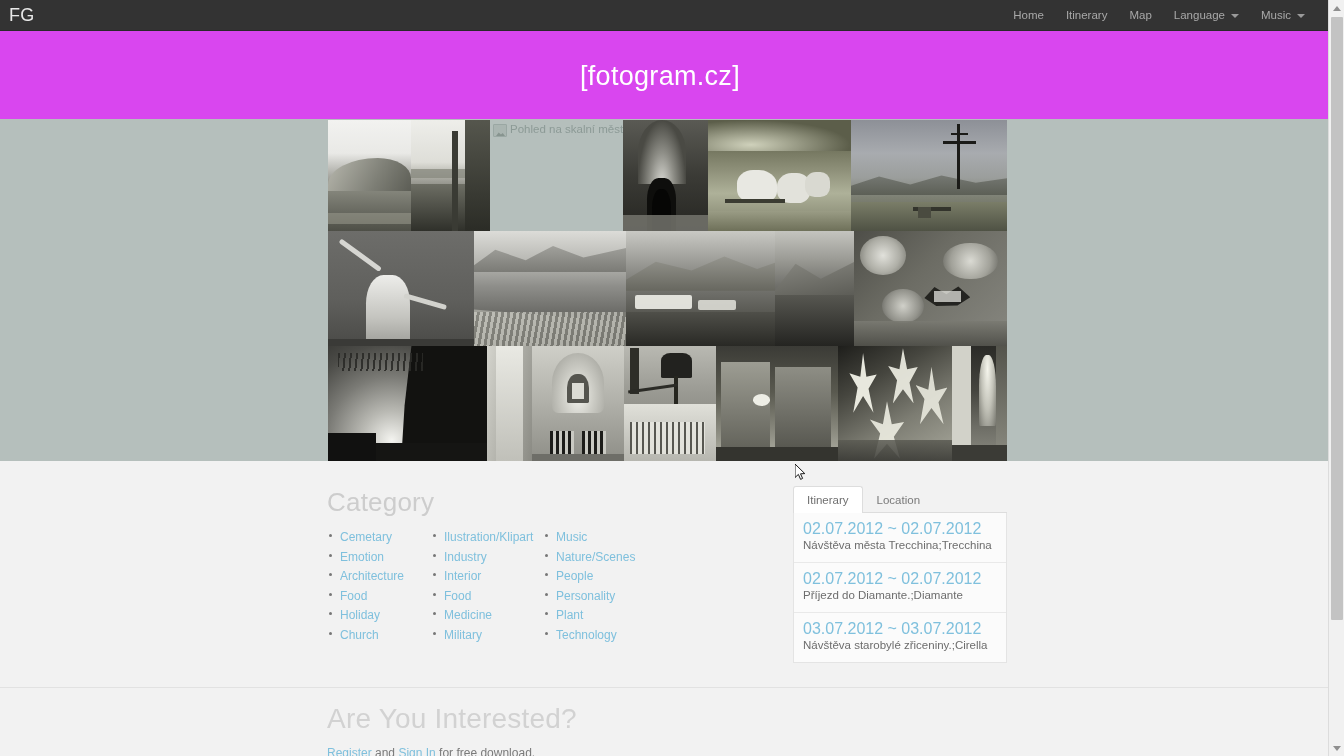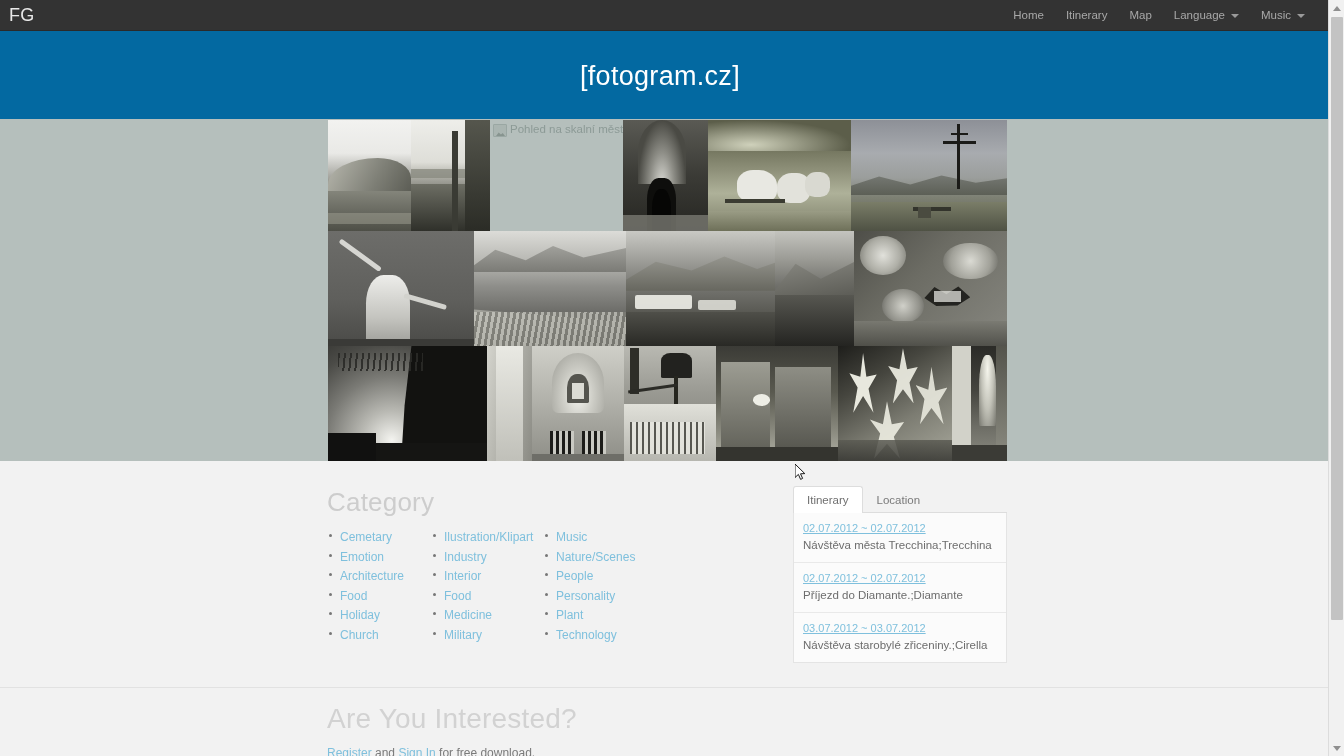--- a/index.html
+++ b/index.html
@@ -66,21 +66,21 @@
     position: relative;
     top: 1px;
   }
 
   
   .hero {
     position: absolute;
     top: 31px; left: 0;
     width: 1328px;
     height: 88px;
-    background: #0369a1;
+    background: #d946ef;
     display: flex;
     align-items: center;
     justify-content: center;
   }
   .hero-title {
     color: #ffffff;
     font-size: 27px;
     font-weight: 400;
     letter-spacing: .3px;
     position: relative;
@@ -244,24 +244,23 @@
     border-top: none;
   }
   .itin-item {
     padding: 8px 9px 9px 9px;
     border-bottom: 1px solid #e9e9e9;
     cursor: pointer;
   }
   .itin-item:last-child { border-bottom: none; }
   .itin-date {
     color: #7fc0dd;
-    font-size: 11px;
+    font-size: 16px;
     line-height: 15px;
     margin-bottom: 2px;
-    text-decoration: underline;
   }
   .itin-desc {
     color: #6d6d6d;
     font-size: 11.5px;
     line-height: 15px;
   }
 
   
   .divider {
     position: absolute;

